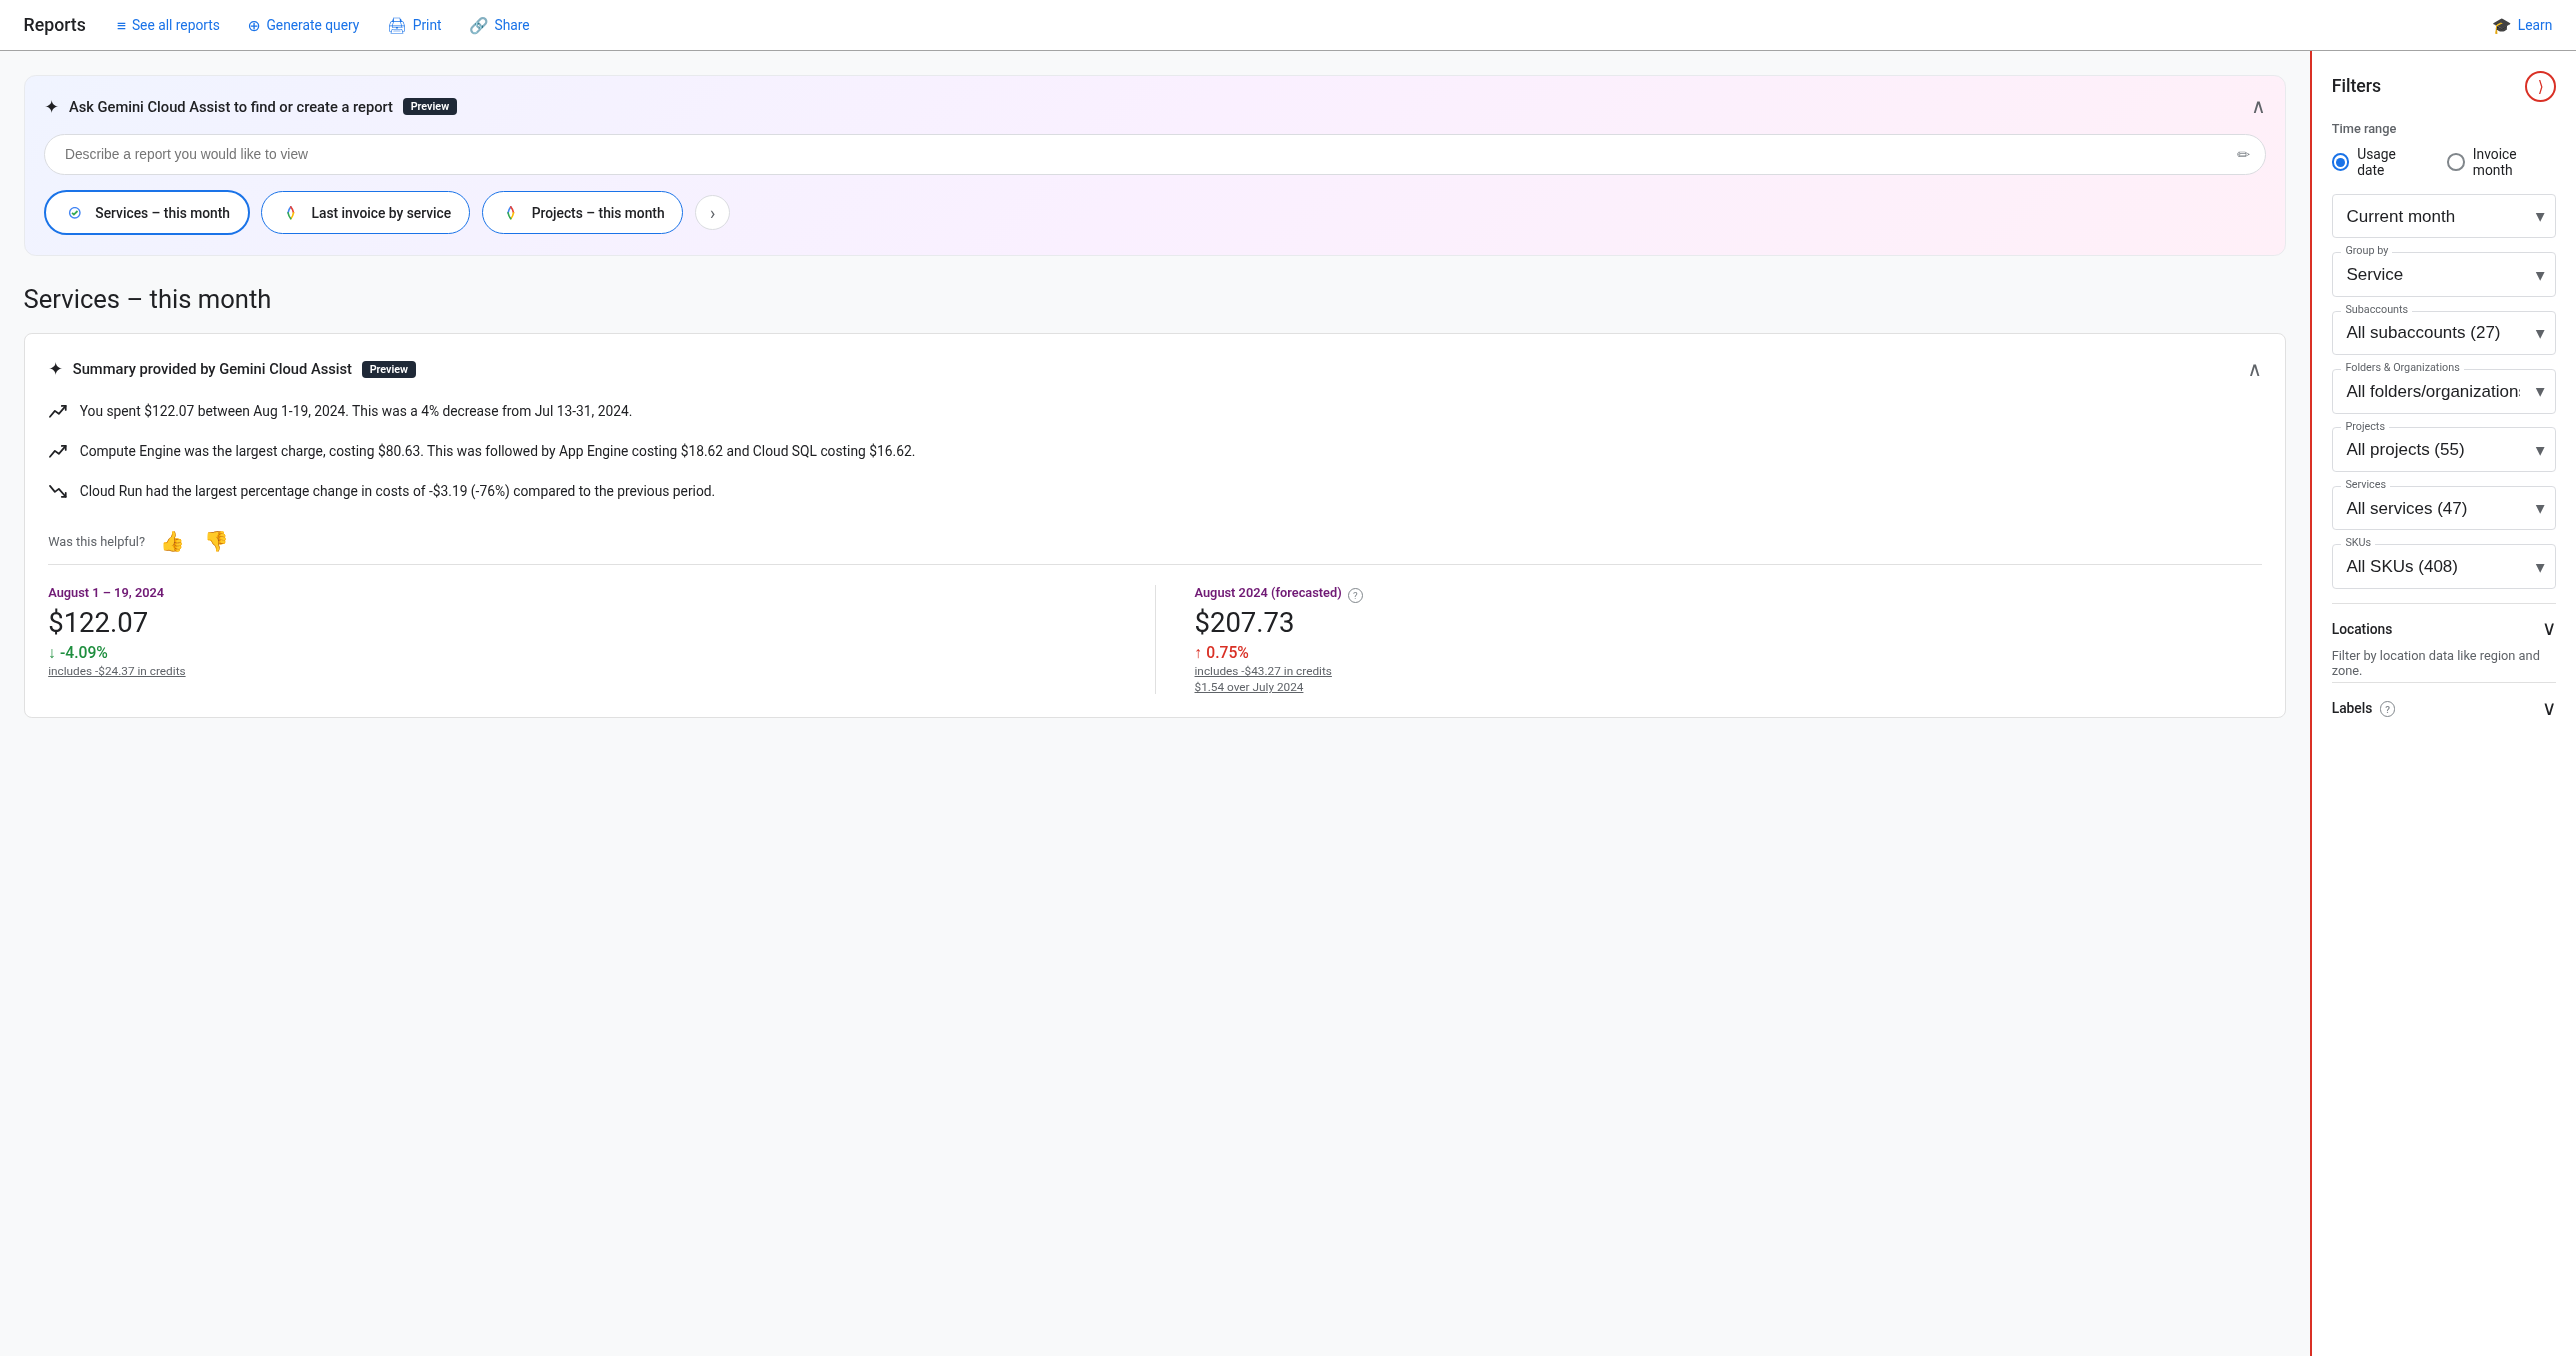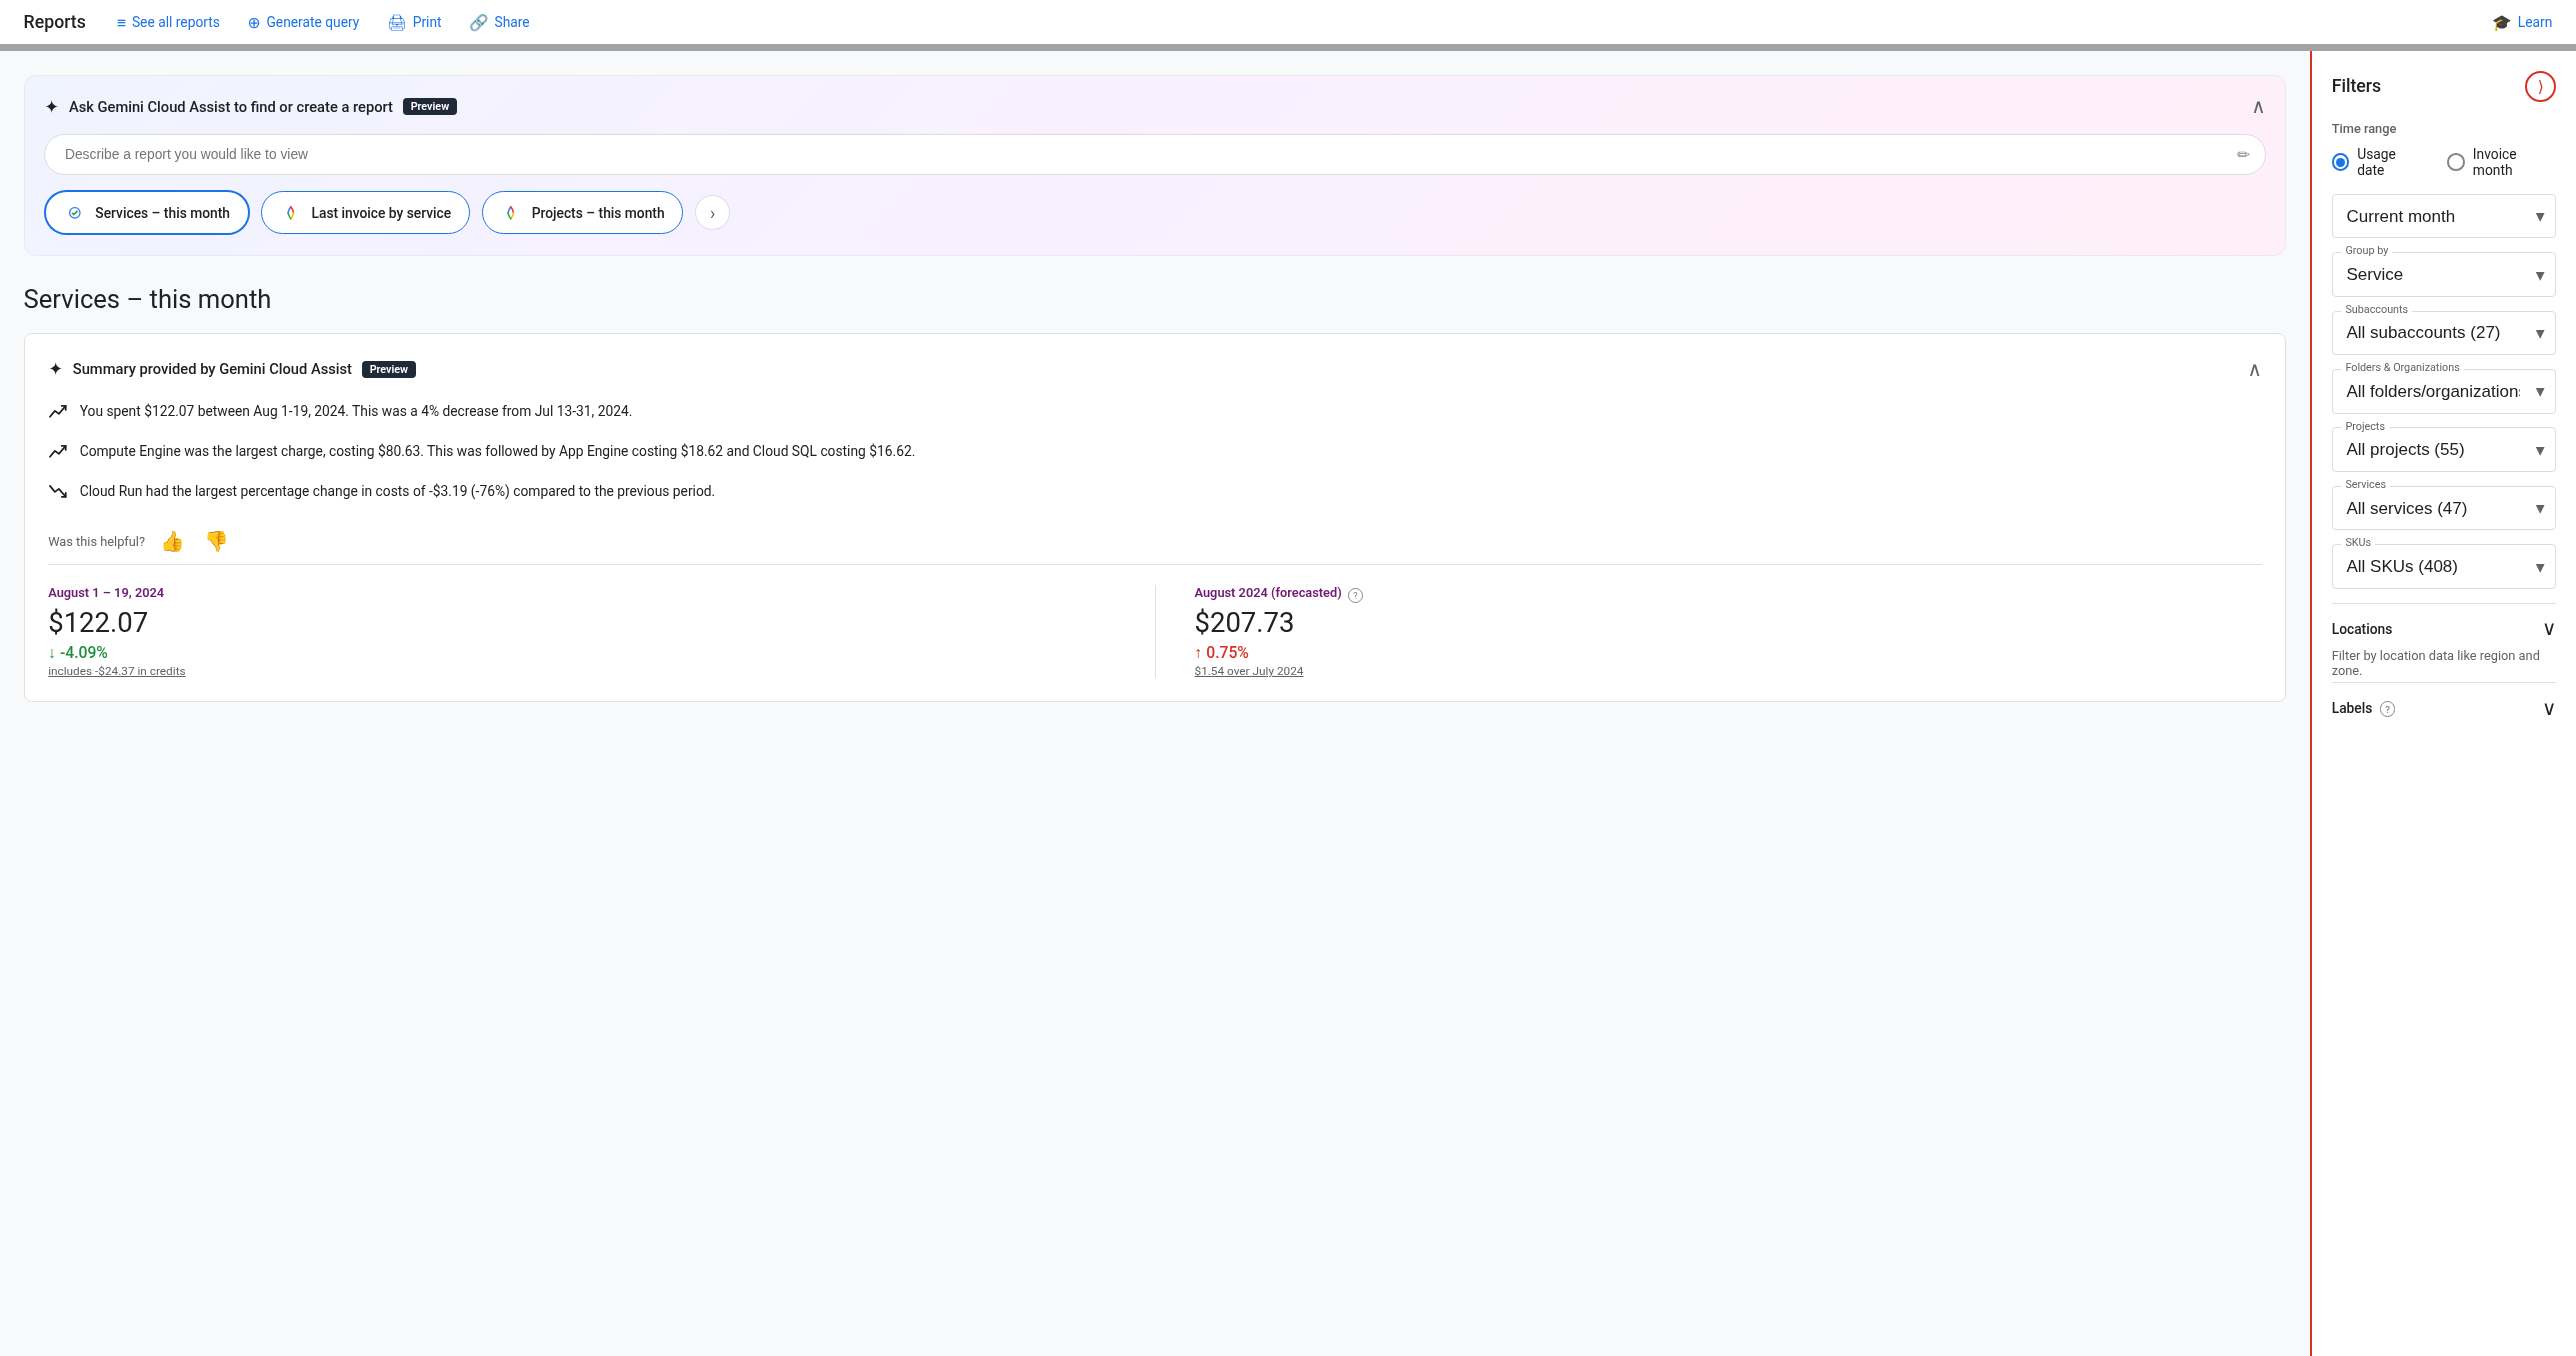--- a/index.html
+++ b/index.html
@@ -15,21 +15,21 @@
     }
 
     
     .top-nav {
       display: flex;
       align-items: center;
       gap: 31px;
       padding: 0 23.6px;
       height: 51px;
       background: #fff;
-      border-bottom: 7px solid #a3a3a3;
+      border-bottom: 1px solid #a3a3a3;
       flex-shrink: 0;
     }
     .top-nav-title {
       font-size: 17.7px;
       font-weight: 500;
       color: #202124;
     }
     .top-nav-links {
       display: flex;
       align-items: center;
@@ -599,20 +599,21 @@
         <div class="stat-block">
           <div class="forecasted-header">
             <div class="stat-period">August 2024 (forecasted)</div>
             <span class="info-icon">?</span>
           </div>
           <div class="stat-amount">$207.73</div>
           <div class="stat-delta-red">
             <span>↑</span>
             <span>0.75%</span>
           </div>
+          <div class="stat-sub">includes -$43.27 in credits</div>
           <div class="stat-sub">$1.54 over July 2024</div>
         </div>
       </div>
     </div>
 
   </div>
 
   <aside class="filters-panel">
     <div class="filters-header">
       <span class="filters-title">Filters</span>

